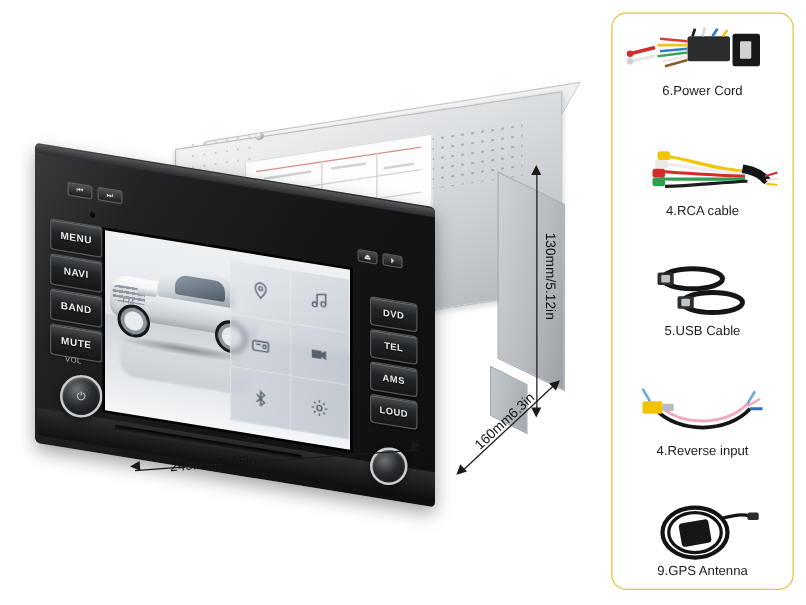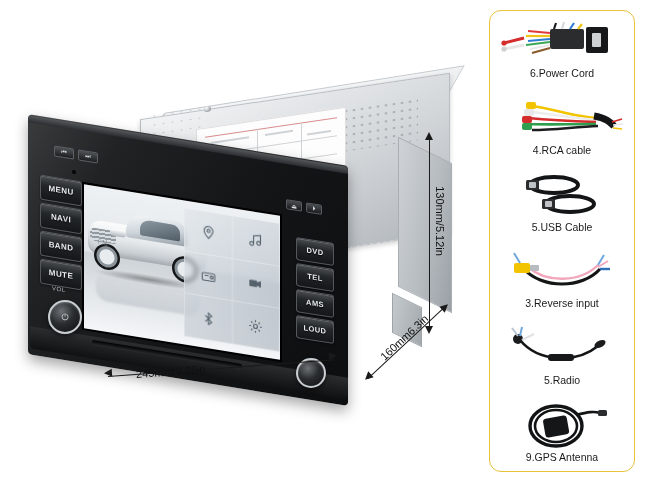--- a/index.html
+++ b/index.html
@@ -467,37 +467,23 @@
           <path d="M26 20 C44 40, 84 40, 102 20" stroke="#141516" stroke-width="3" fill="none"></path>
           <path d="M30 18 C48 34, 82 34, 100 16" stroke="#f2a7bd" stroke-width="2.4" fill="none"></path>
           <rect x="16" y="14" width="16" height="10" rx="2" fill="#f2c400"></rect>
           <rect x="32" y="16" width="9" height="6" rx="1" fill="#b8bcbf"></rect>
           <path d="M22 14 L16 4" stroke="#6fa8dc" stroke-width="2" fill="none"></path>
           <path d="M100 16 L106 6" stroke="#6fa8dc" stroke-width="2" fill="none"></path>
           <path d="M100 18 L110 12" stroke="#f2a7bd" stroke-width="2" fill="none"></path>
           <path d="M102 20 L112 20" stroke="#2e6fb7" stroke-width="2.4" fill="none"></path>
         </svg>
       </div>
-      <div class="acc-label">3.Reverse input</div>
-    </div>
-
-    <div class="acc-item">
-      <div class="acc-art">
-        <svg viewBox="0 0 128 46" width="128" height="46">
-          <path d="M22 14 C40 36, 78 38, 100 20" stroke="#141516" stroke-width="2.6" fill="none"></path>
-          <rect x="50" y="28" width="26" height="7" rx="3" fill="#17181a"></rect>
-          <circle cx="20" cy="13" r="5" fill="#1b1c1e"></circle>
-          <path d="M20 10 L14 2" stroke="#b9c6d4" stroke-width="2" fill="none"></path>
-          <path d="M22 10 L24 1" stroke="#6fa8dc" stroke-width="2" fill="none"></path>
-          <path d="M24 14 L36 8" stroke="#dfe3e6" stroke-width="2" fill="none"></path>
-          <ellipse cx="102" cy="18" rx="6" ry="3.4" fill="#1b1c1e" transform="rotate(-28 102 18)"></ellipse>
-        </svg>
-      </div>
-      <div class="acc-label">5.Radio</div>
-    </div>
+      <div class="acc-label">4.Reverse input</div>
+    </div>
+
 
     <div class="acc-item">
       <div class="acc-art">
         <svg viewBox="0 0 128 46" width="128" height="46">
           <ellipse cx="58" cy="23" rx="26" ry="20" fill="none" stroke="#121314" stroke-width="3.4"></ellipse>
           <ellipse cx="58" cy="23" rx="21" ry="16" fill="none" stroke="#121314" stroke-width="2.6"></ellipse>
           <rect x="46" y="14" width="24" height="19" rx="3" fill="#151618" transform="rotate(-10 58 23)"></rect>
           <path d="M78 12 C90 9, 96 8, 102 10" stroke="#121314" stroke-width="2.6" fill="none"></path>
           <rect x="100" y="7" width="9" height="6" rx="1.5" fill="#2a2c2e"></rect>
         </svg>

